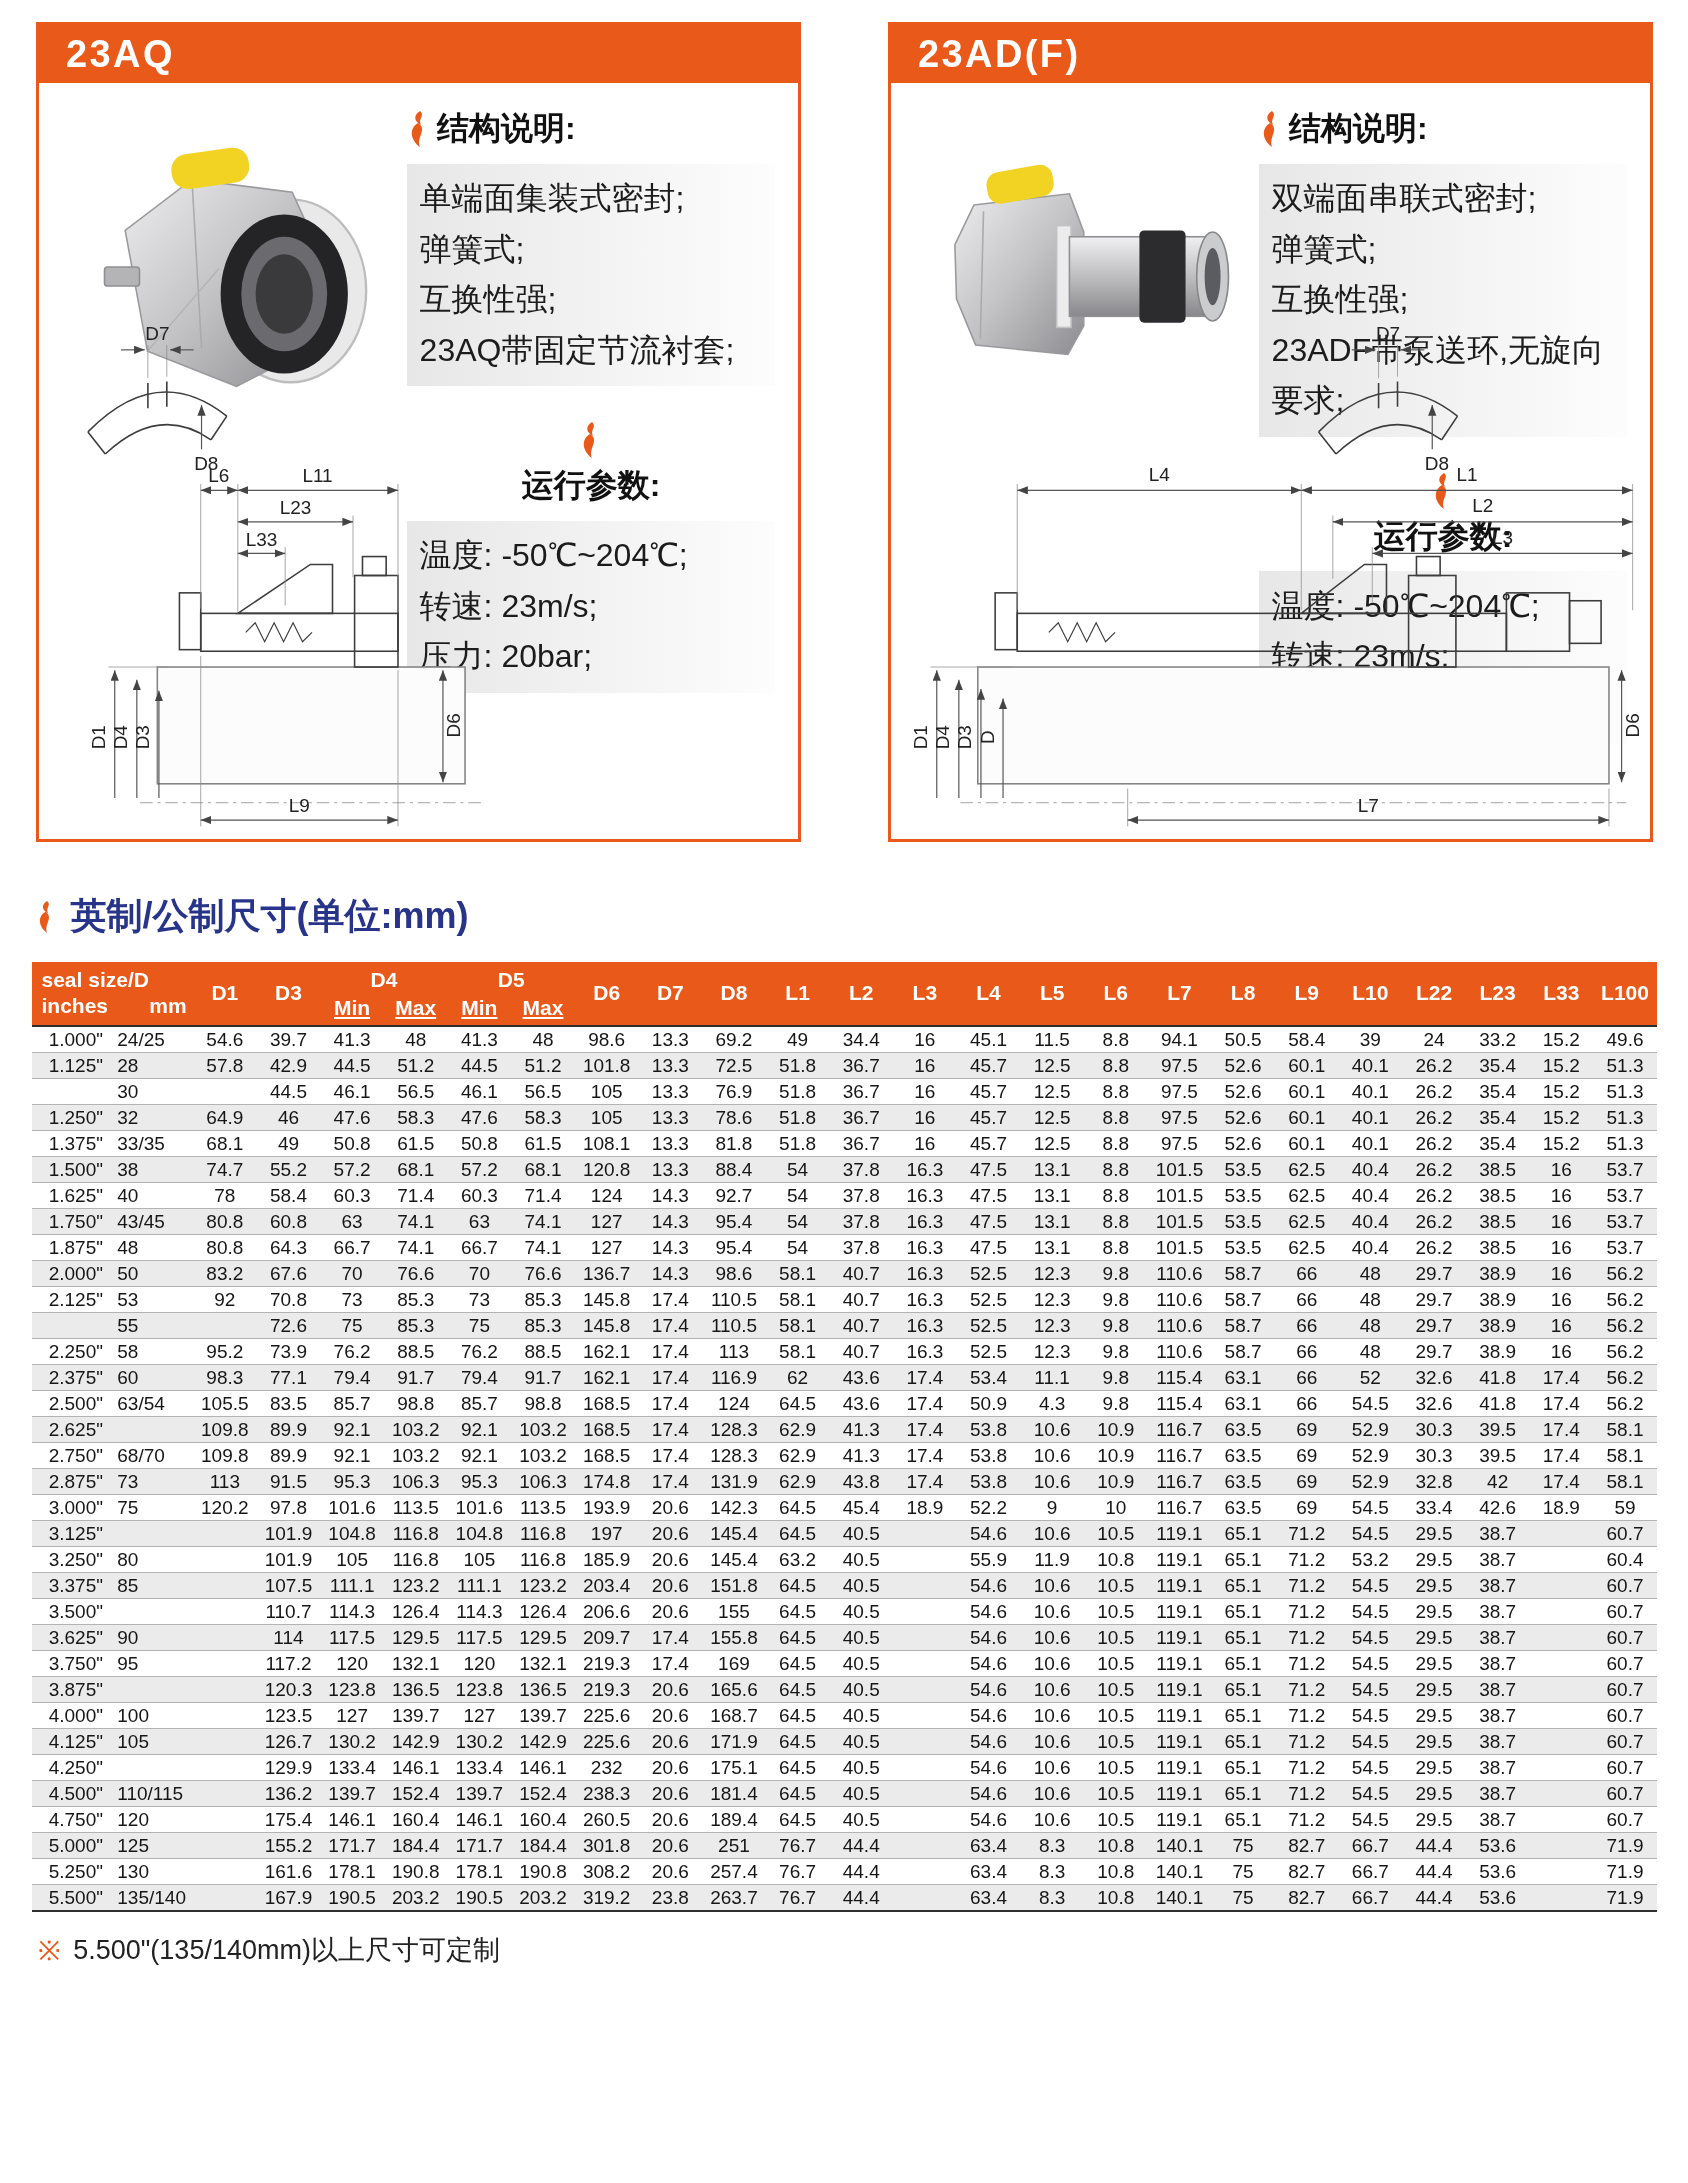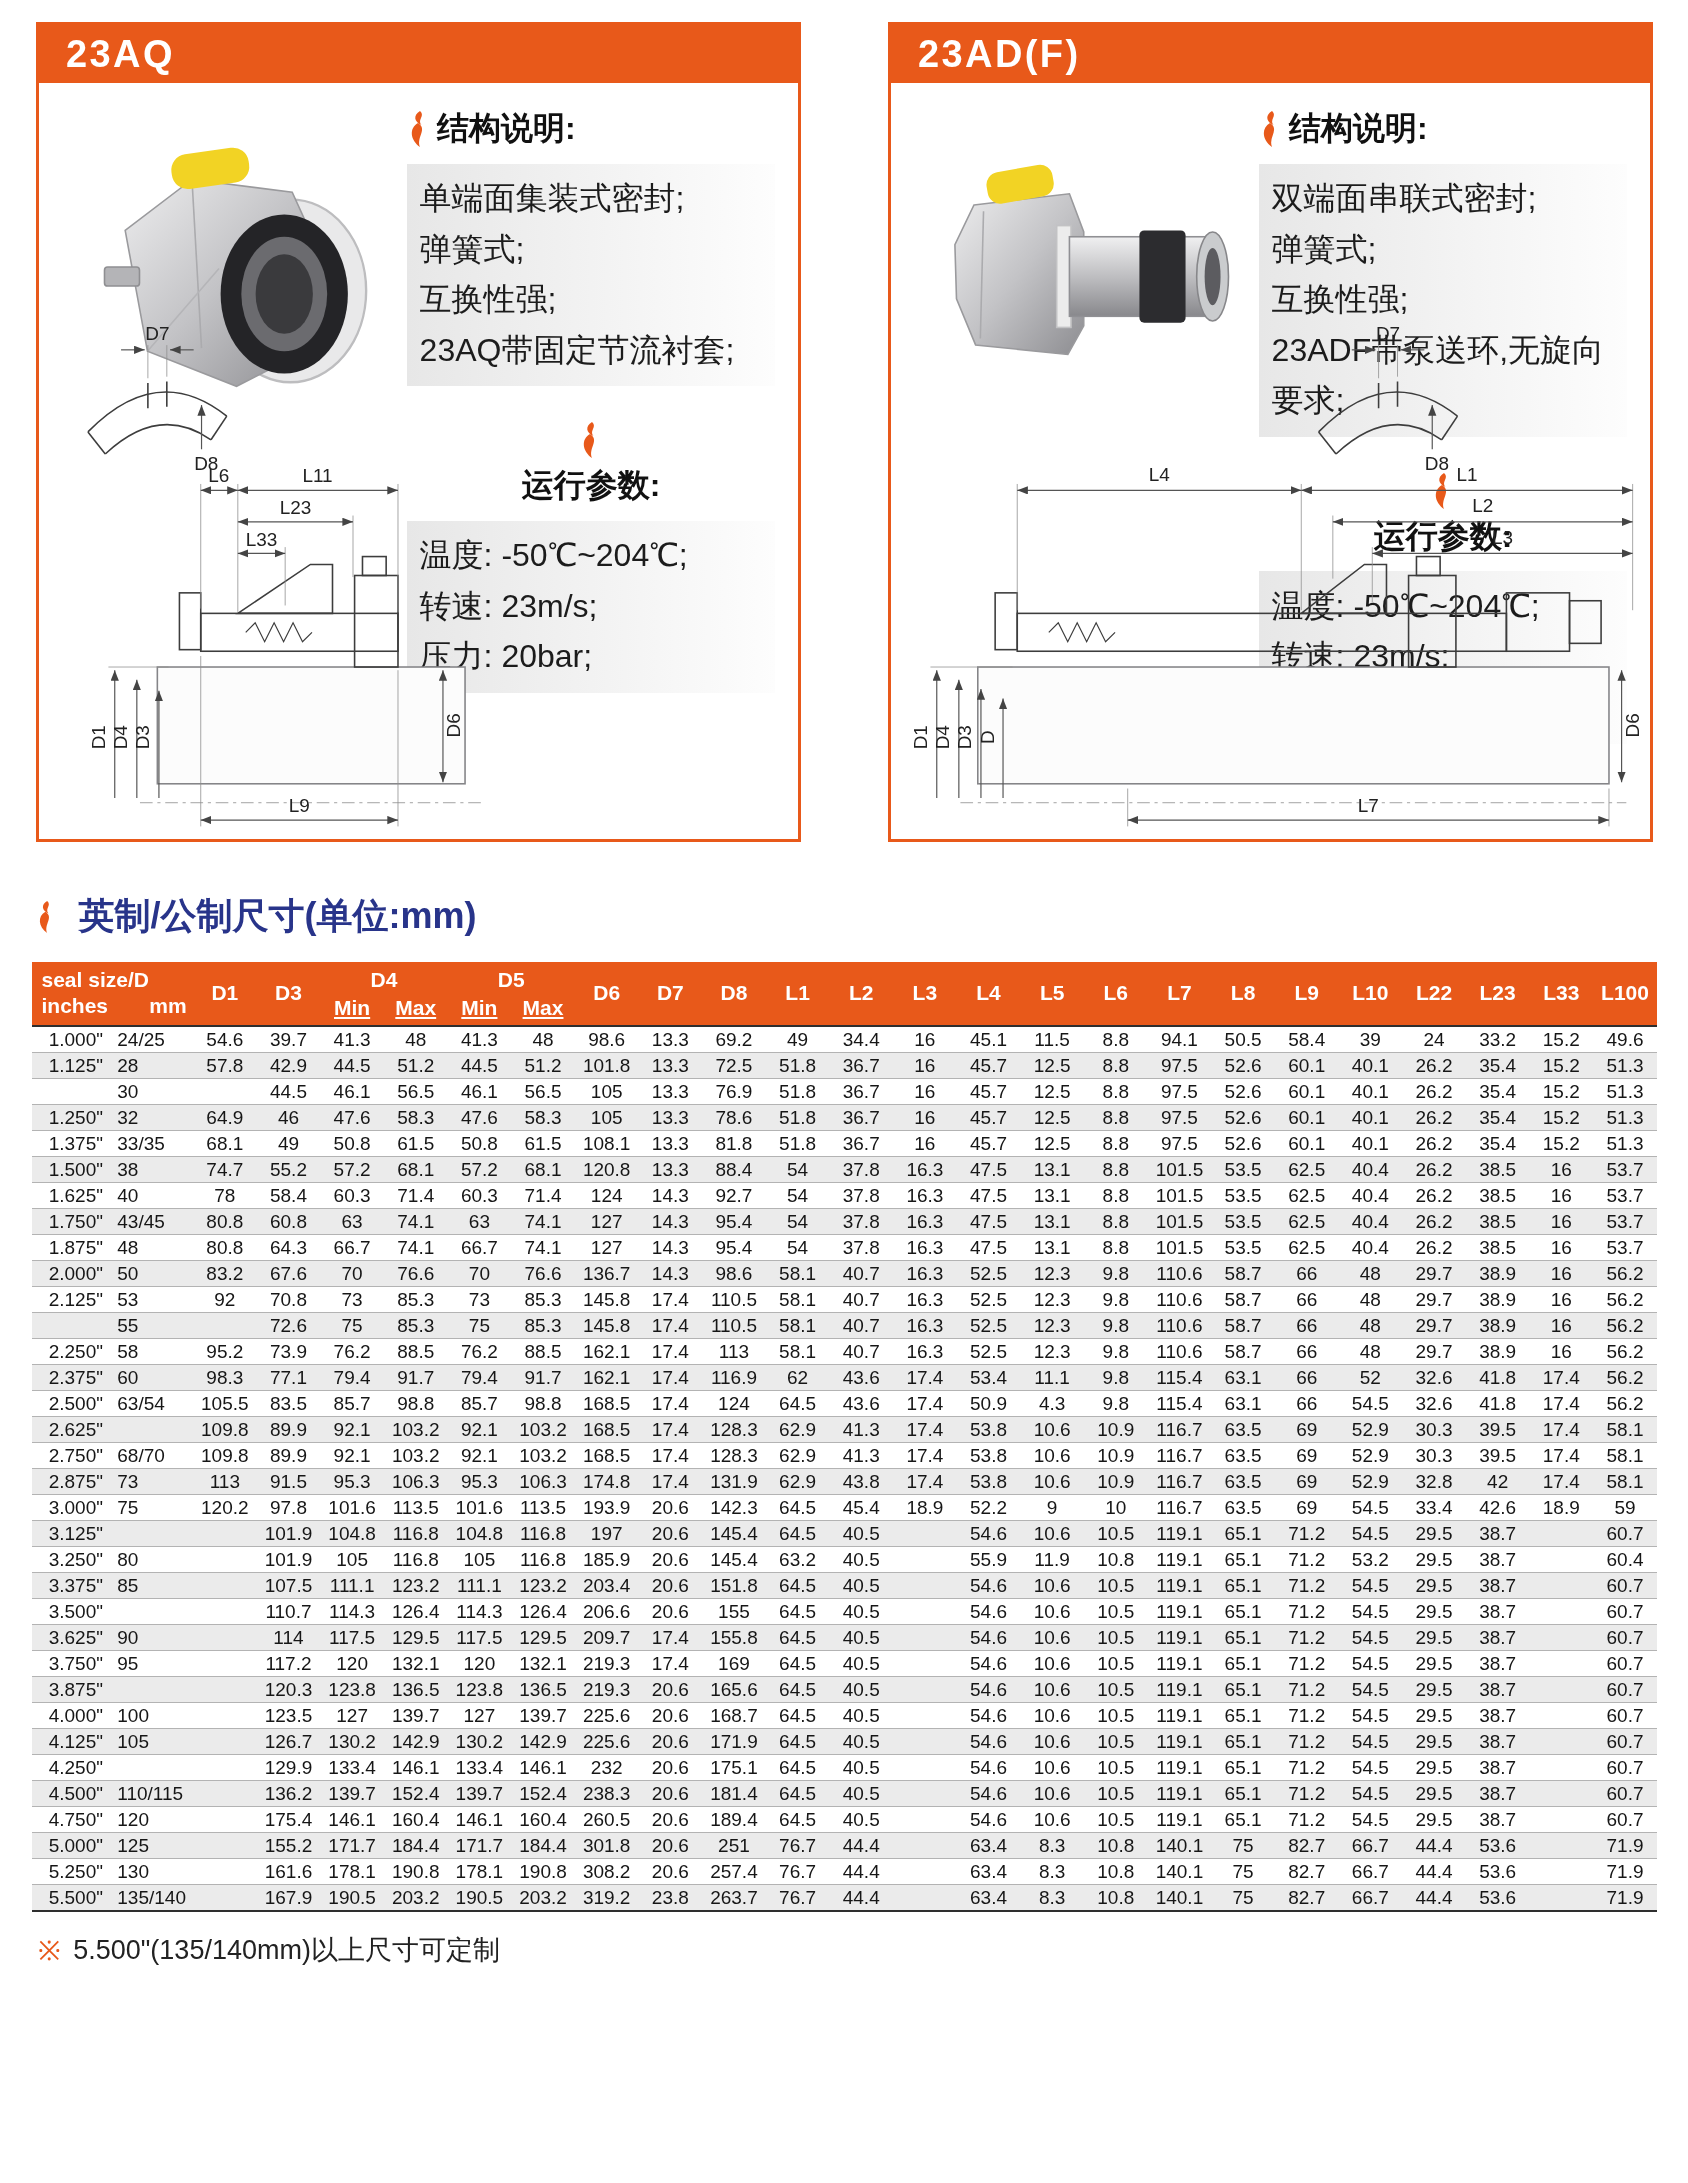--- a/index.html
+++ b/index.html
@@ -12,21 +12,21 @@
   .photo{position:absolute;left:12.6px;top:82px;width:342px;height:347px;}
   .desc{position:absolute;left:368px;top:82px;width:368px;}
   .block-heading{display:flex;align-items:center;gap:6px;font-size:32px;font-weight:bold;color:#111;}
   .flame{width:24px;height:36px;flex:0 0 auto;}
   .flame-sm{width:20.5px;height:32px;flex:0 0 auto;}
   .block-text{margin:12.6px 0 0 0;background:linear-gradient(90deg,#e7e7e7,#fdfdfd);padding:9.5px 8px 11px 12.6px;font-size:32px;line-height:1.58;color:#1c1c1c;}
   .params-heading{margin-top:36px;flex-direction:column;}
   .drawing{position:absolute;left:0;bottom:3.2px;width:759px;height:521px;}
   svg text{font-family:"Liberation Sans",sans-serif;font-size:24px;fill:#222;}
 
-  .section-title{display:flex;align-items:center;gap:22px;margin:50px 0 20.5px 36px;font-size:36px;font-weight:bold;color:#28348a;text-align:right;}
+  .section-title{display:flex;align-items:center;gap:14px;margin:50px 0 20.5px 36px;font-size:36px;font-weight:bold;color:#28348a;text-align:right;}
 
   .dim-table{width:1625px;margin:0 32px;border-collapse:collapse;table-layout:fixed;}
   .dim-table thead th{background:#e8591a;color:#fff;font-weight:bold;font-size:21px;padding:0;line-height:1.25;}
   .dim-table thead{border-bottom:2.4px solid #2e2e2e;}
   .dim-table tr.h1 th{height:32px;vertical-align:bottom;}
   .dim-table tr.h2 th{height:30px;vertical-align:top;padding-top:1.6px;text-decoration:underline;}
   .dim-table th[rowspan]{vertical-align:middle !important;}
   .th-seal{text-align:left;padding:3.2px 4.7px 3.2px 9.5px !important;}
   .seal-sub{display:flex;justify-content:space-between;padding-right:1.6px;}
   .dim-table tbody td{font-size:19px;text-align:center;height:25px;border-top:0.8px solid #b3b3b3;color:#161616;padding:0;white-space:nowrap;}

